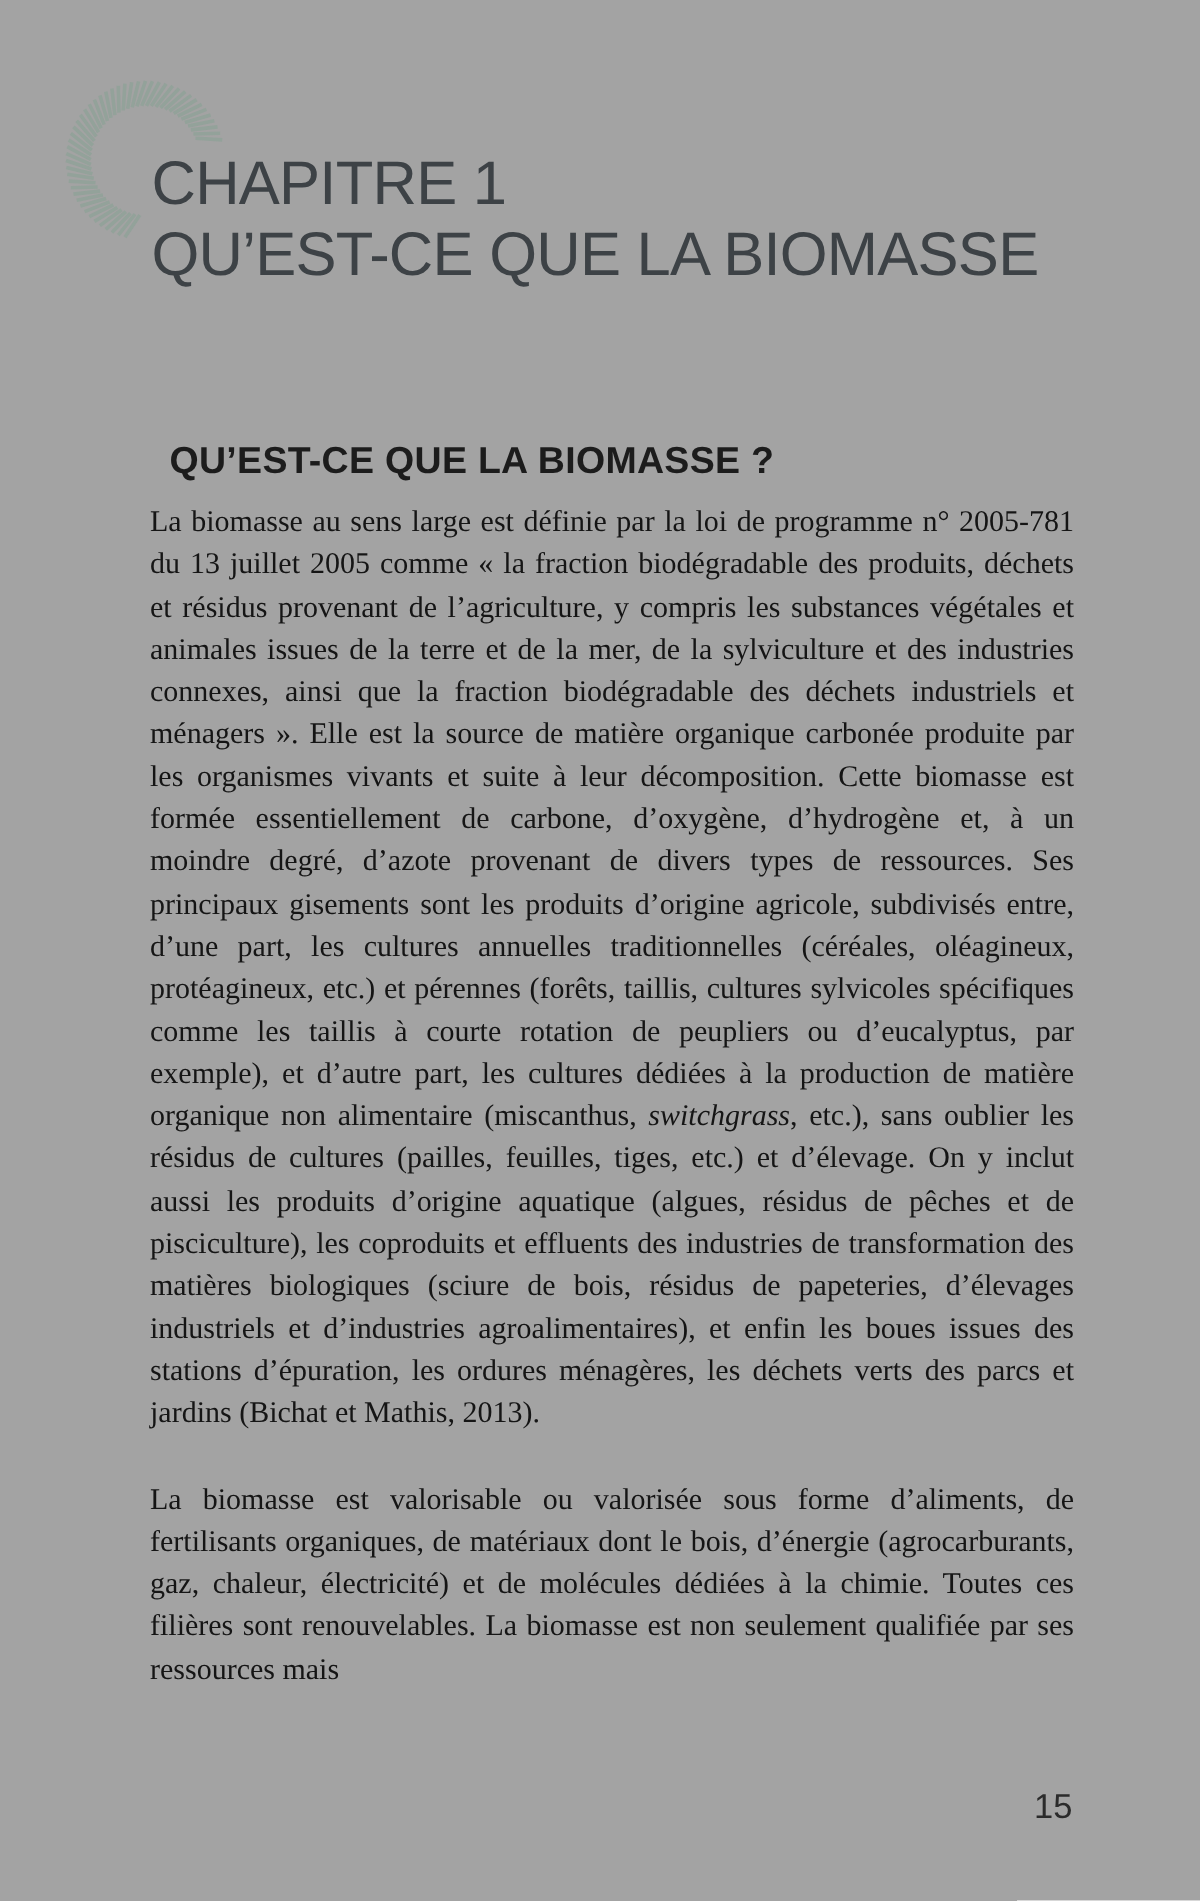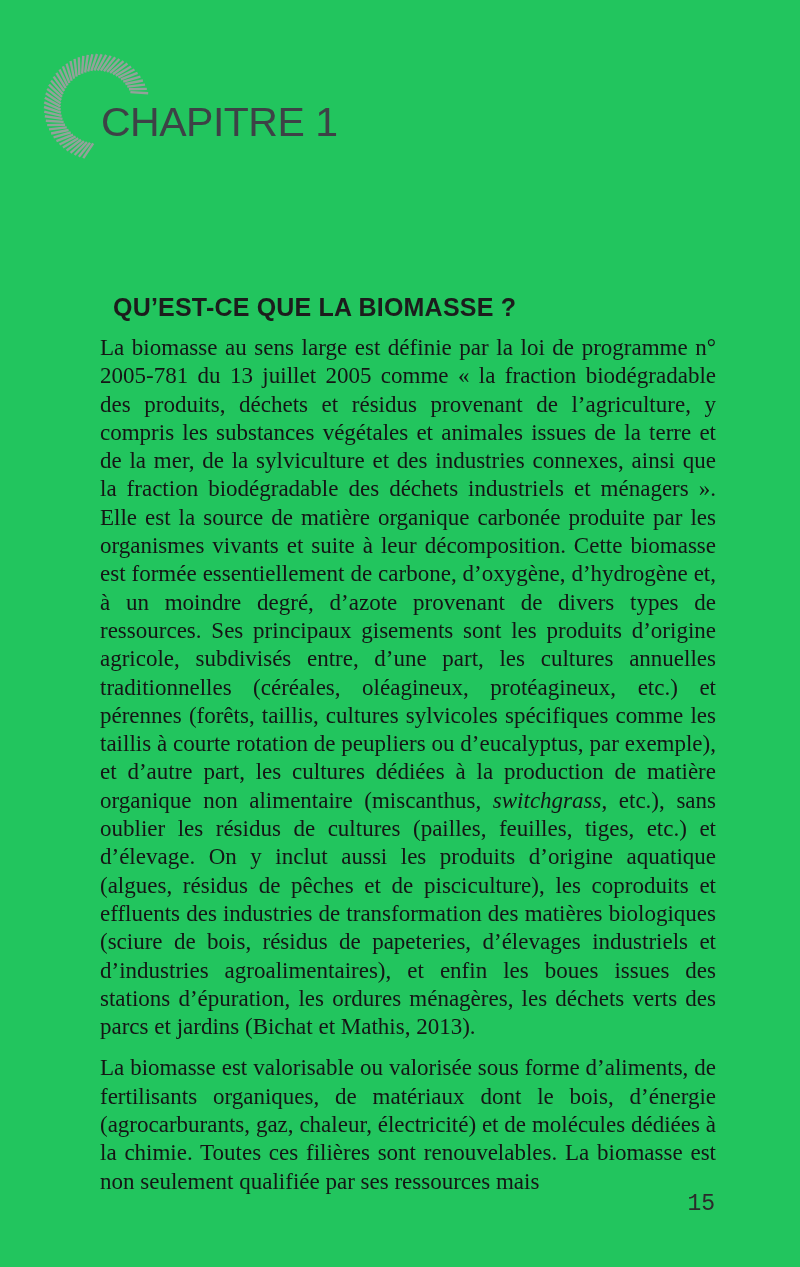--- a/index.html
+++ b/index.html
@@ -4,21 +4,21 @@
 <style>
   html, body {
     margin: 0;
     padding: 0;
     background: #ffffff;
   }
   .page {
     position: relative;
     width: 800px;
     height: 1267px;
-    background: #22c55e;
+    background: #a3a3a3;
     overflow: hidden;
     font-family: "Liberation Serif", serif;
   }
   .ornament {
     position: absolute;
     left: 36px;
     top: 47px;
     width: 124px;
     height: 124px;
   }
@@ -48,41 +48,41 @@
     letter-spacing: 0.2px;
     color: #1c1c1c;
     white-space: nowrap;
   }
   .body-text {
     position: absolute;
     left: 100px;
     top: 334px;
     width: 616px;
     font-family: "Liberation Serif", serif;
-    font-size: 23px;
+    font-size: 20px;
     line-height: 28.3px;
     color: #151515;
   }
   .body-text p {
     margin: 0;
     text-align: justify;
     text-align-last: left;
     hyphens: none;
   }
   .body-text p + p {
-    margin-top: 13px;
+    margin-top: 29px;
   }
   .body-text i {
     font-style: italic;
   }
   .page-number {
     position: absolute;
     right: 85px;
     top: 1191px;
-    font-family: Liberation Mono, monospace;
+    font-family: Liberation Sans, sans-serif;
     font-size: 23px;
     color: #2b2b2b;
   }
 </style>
 </head>
 <body>
 
 <div class="page">
 
   <svg class="ornament" viewBox="0 0 124 124" aria-hidden="true">
@@ -132,20 +132,21 @@
       <line x1="26.93" y1="100.60" x2="42.20" y2="91.29" stroke="#93a29a" stroke-width="2.4"></line>
       <line x1="30.60" y1="103.42" x2="45.00" y2="92.81" stroke="#93a29a" stroke-width="2.4"></line>
       <line x1="34.50" y1="105.90" x2="47.92" y2="94.08" stroke="#93a29a" stroke-width="2.4"></line>
       <line x1="38.60" y1="108.03" x2="50.94" y2="95.09" stroke="#93a29a" stroke-width="2.4"></line>
       <line x1="42.87" y1="109.80" x2="54.04" y2="95.83" stroke="#93a29a" stroke-width="2.4"></line>
       <line x1="47.28" y1="111.19" x2="57.18" y2="96.30" stroke="#93a29a" stroke-width="2.4"></line>
     </svg>
 
   <div class="chapter-title" style="color: rgb(61, 66, 70);">
       <div class="title-line">CHAPITRE 1</div>
+      <div class="title-line">QU’EST-CE QUE LA BIOMASSE</div>
     </div>
 
   <h2 class="section-heading">QU’EST-CE QUE LA BIOMASSE ?</h2>
 
   <div class="body-text" style="color: rgb(21, 21, 21);">
       <p><span>La biomasse au sens large est définie par la loi de programme n° 2005-781 du 13 juillet 2005 comme « la fraction biodégradable des produits, déchets et résidus provenant de l’agriculture, y compris les substances végétales et animales issues de la terre et de la mer, de la sylviculture et des industries connexes, ainsi que la fraction biodégradable des déchets industriels et ménagers ». Elle est la source de matière organique carbonée produite par les organismes vivants et suite à leur décomposition. Cette biomasse est formée essentiellement de carbone, d’oxygène, d’hydrogène et, à un moindre degré, d’azote provenant de divers types de ressources. Ses principaux gisements sont les produits d’origine agricole, subdivisés entre, d’une part, les cultures annuelles traditionnelles (céréales, oléagineux, protéagineux, etc.) et pérennes (forêts, taillis, cultures sylvicoles spécifiques comme les taillis à courte rotation de peupliers ou d’eucalyptus, par exemple), et d’autre part, les cultures dédiées à la production de matière organique non alimentaire (miscanthus, </span><i>switchgrass</i><span>, etc.), sans oublier les résidus de cultures (pailles, feuilles, tiges, etc.) et d’élevage. On y inclut aussi les produits d’origine aquatique (algues, résidus de pêches et de pisciculture), les coproduits et effluents des industries de transformation des matières biologiques (sciure de bois, résidus de papeteries, d’élevages industriels et d’industries agroalimentaires), et enfin les boues issues des stations d’épuration, les ordures ménagères, les déchets verts des parcs et jardins (Bichat et Mathis, 2013).</span></p>
       <p><span>La biomasse est valorisable ou valorisée sous forme d’aliments, de fertilisants organiques, de matériaux dont le bois, d’énergie (agrocarburants, gaz, chaleur, électricité) et de molécules dédiées à la chimie. Toutes ces filières sont renouvelables. La biomasse est non seulement qualifiée par ses ressources mais</span></p>
     </div>
 
   <div class="page-number">15</div>

